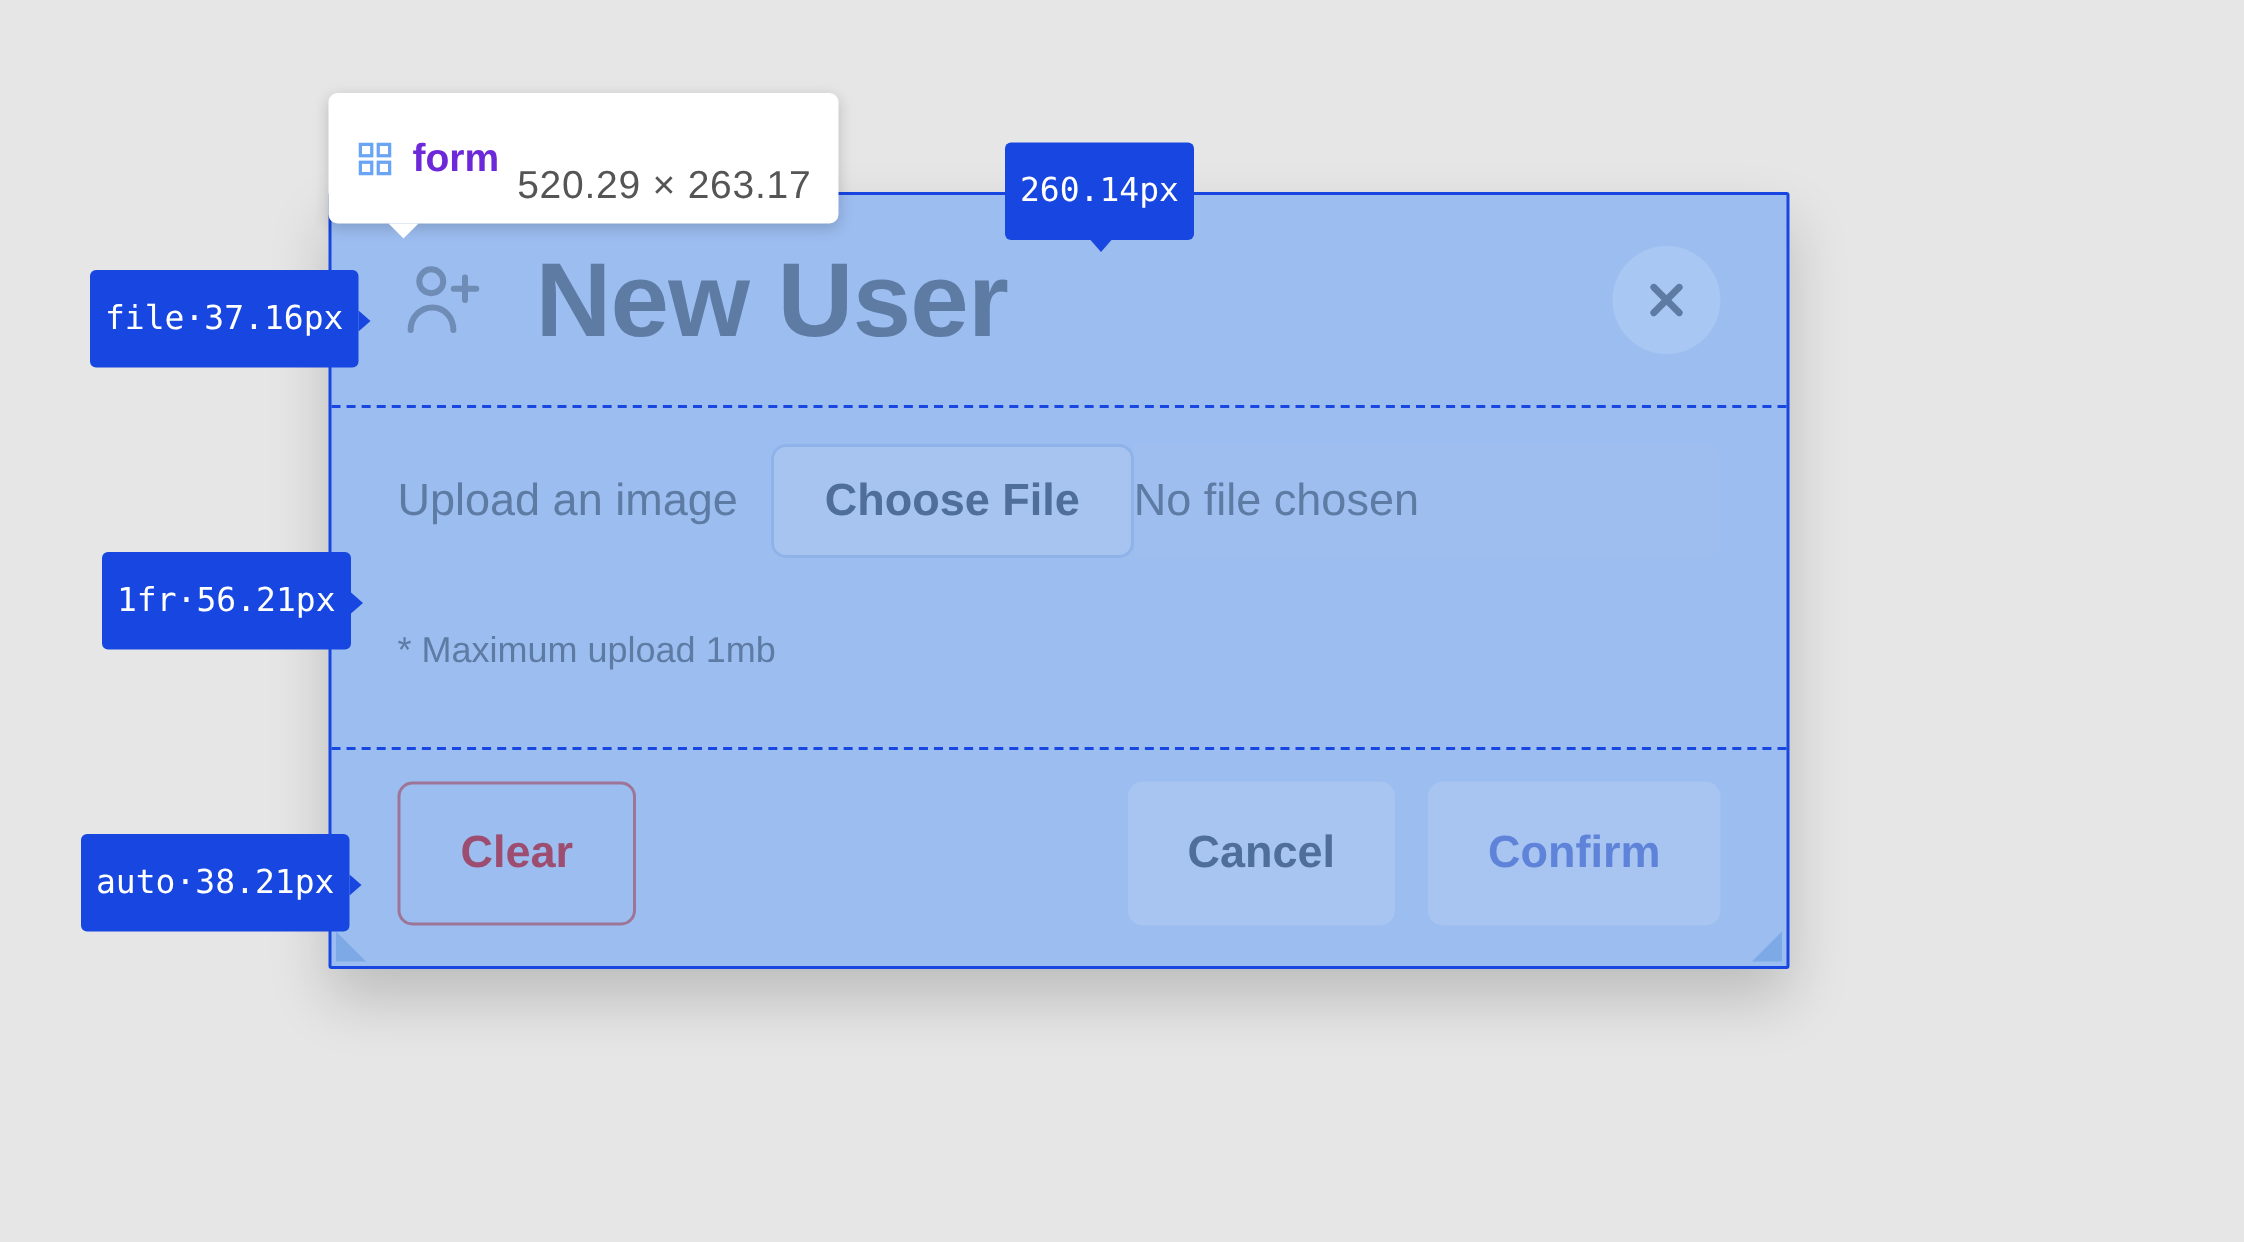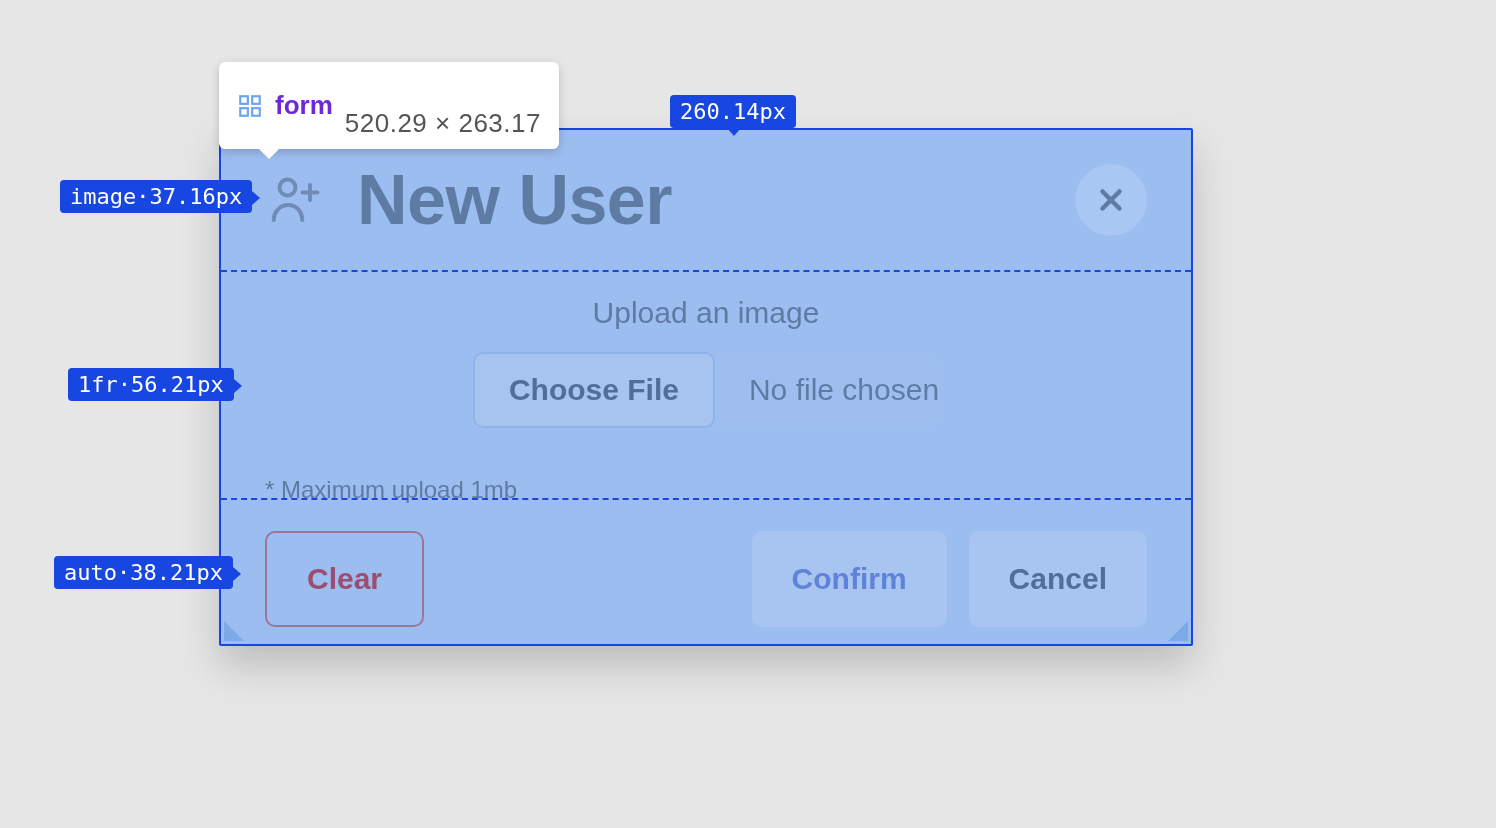--- a/index.html
+++ b/index.html
@@ -41,21 +41,21 @@
   .inspect-tag { color: #6d28d9; font-weight: 700; }
   .inspect-dims { color: #555; letter-spacing: 0.5px; margin-top: 36px; }
 
   
   .measure-badge {
     position: absolute;
     background: #1746e0;
     color: #ffffff;
     font-size: 22px;
     font-family: ui-monospace, "SFMono-Regular", Menlo, Consolas, monospace;
-    padding: 4px 10px;
+    padding: 20px 10px;
     border-radius: 4px;
     white-space: nowrap;
     z-index: 40;
   }
   .measure-badge.top { left: 670px; top: 95px; }
   .measure-badge.top::after {
     content: "";
     position: absolute;
     left: 50%;
     margin-left: -6px;
@@ -138,21 +138,20 @@
   
   .body-row {
     padding: 26px 44px 0 44px;
   }
   .upload-line {
     display: flex;
     align-items: center;
     gap: 22px;
     font-size: 30px;
     color: #5e7ba4;
-    flex-direction: column;
   }
   .upload-label { flex: 0 0 auto; }
   .file-control {
     flex: 1 1 auto;
     display: flex;
     align-items: stretch;
     height: 76px;
     border-radius: 10px;
     overflow: hidden;
   }
@@ -165,21 +164,20 @@
     align-items: center;
     color: #4f6e99;
     font-weight: 700;
     font-size: 30px;
     cursor: pointer;
   }
   .chosen-text {
     flex: 1;
     display: flex;
     align-items: center;
-    padding-left: 34px;
     color: #5e7ba4;
     background: #9fbef0;
     border-top-right-radius: 10px;
     border-bottom-right-radius: 10px;
   }
   .hint {
     margin-top: 48px;
     font-size: 24px;
     color: #5e7ba4;
   }
@@ -225,21 +223,21 @@
     <rect x="3" y="3" width="7" height="7"></rect>
     <rect x="14" y="3" width="7" height="7"></rect>
     <rect x="3" y="14" width="7" height="7"></rect>
     <rect x="14" y="14" width="7" height="7"></rect>
   </svg>
   <span class="inspect-tag">form</span>
   <span class="inspect-dims">520.29 × 263.17</span>
 </div>
 
 <div class="measure-badge top">260.14px</div>
-<div class="measure-badge left row1">image·37.16px</div>
+<div class="measure-badge left row1">file·37.16px</div>
 <div class="measure-badge left row2">1fr·56.21px</div>
 <div class="measure-badge left row3">auto·38.21px</div>
 
 <div class="card">
 
   <div class="grid-line l1"></div>
   <div class="grid-line l2"></div>
   <div class="corner-tri bl"></div>
   <div class="corner-tri br"></div>
 
@@ -266,17 +264,17 @@
         <div class="choose-btn">Choose File</div>
         <div class="chosen-text">No file chosen</div>
       </div>
     </div>
     <div class="hint">* Maximum upload 1mb</div>
   </div>
 
   <div class="footer-row">
     <div class="btn btn-clear">Clear</div>
     <div class="spacer"></div>
+    <div class="btn btn-cancel">Cancel</div>
     <div class="btn btn-confirm">Confirm</div>
-    <div class="btn btn-cancel">Cancel</div>
   </div>
 
 </div>
 
 </body></html>

